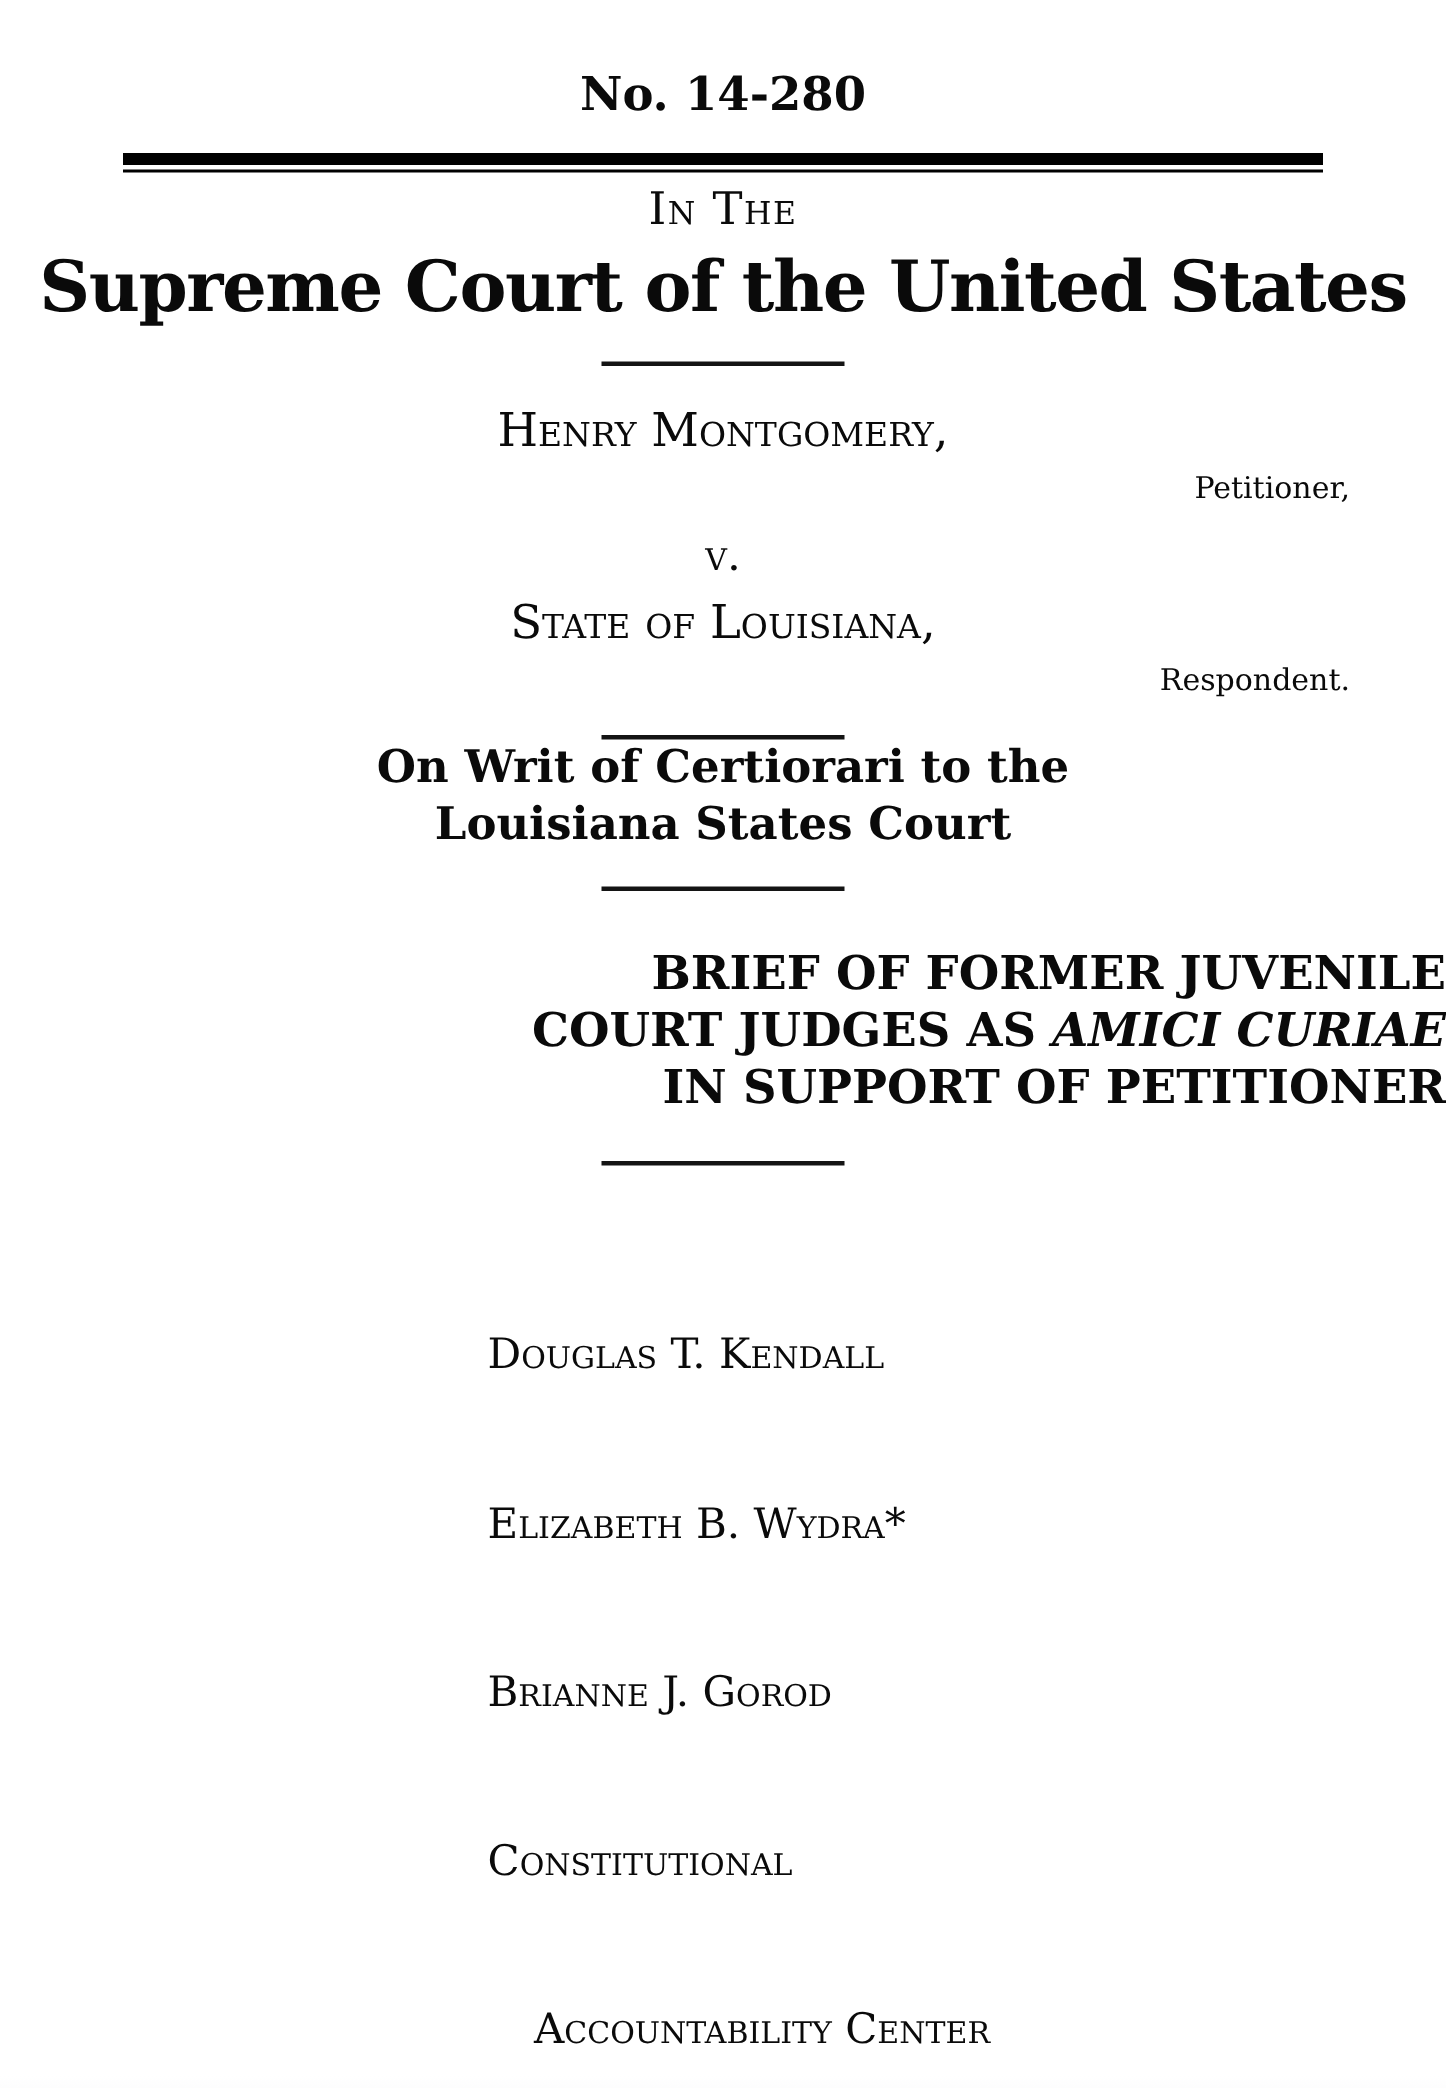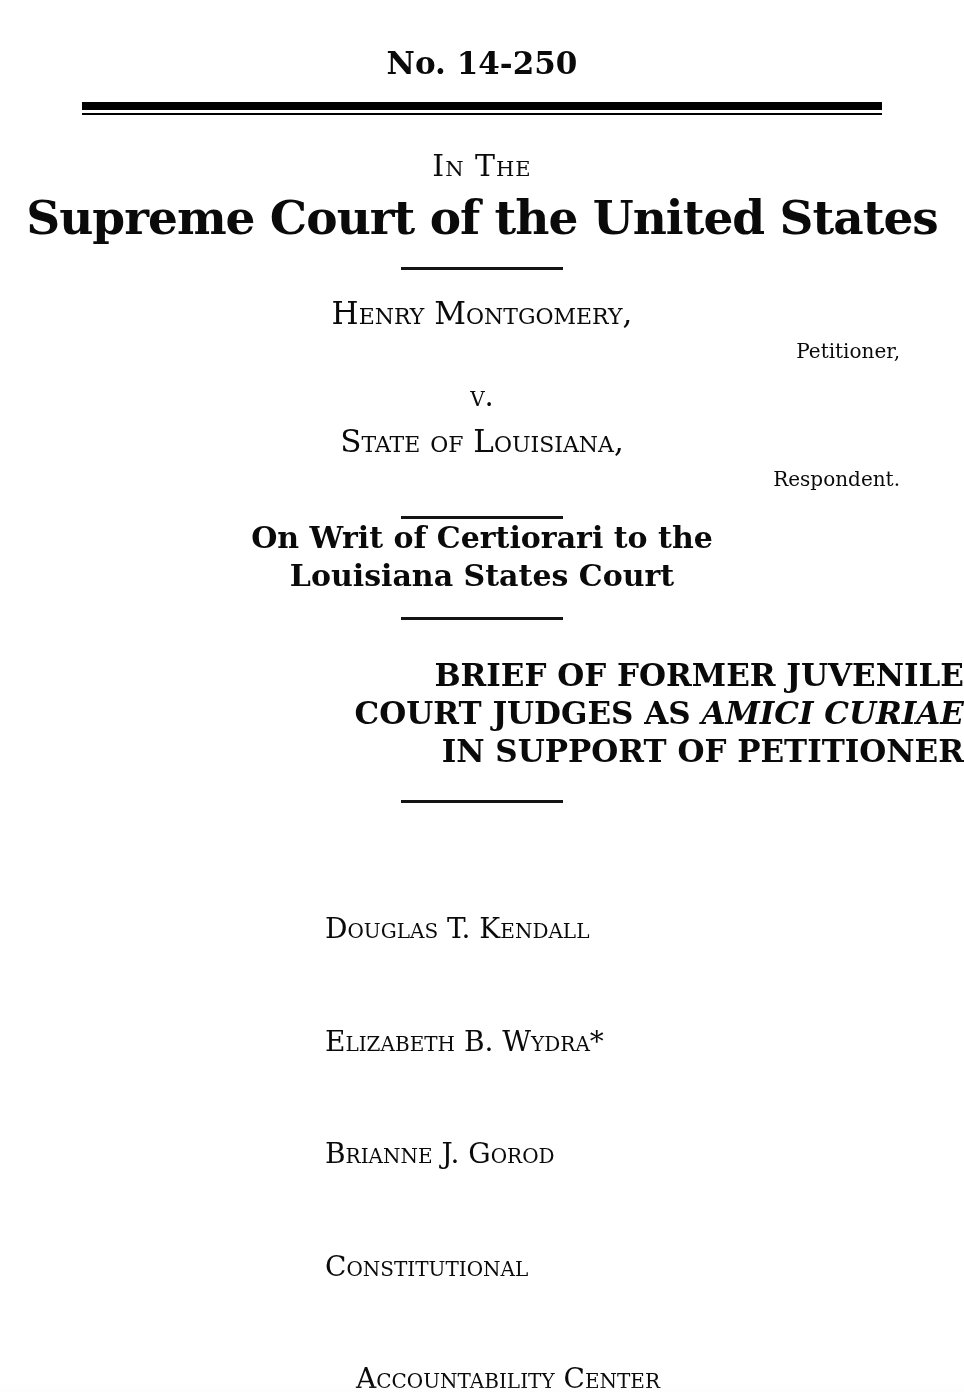--- a/index.html
+++ b/index.html
@@ -37,21 +37,21 @@
 
   
   .case-number {
     margin-top: 44px;
     text-align: center;
     font-size: 31px;
     font-weight: bold;
     line-height: 38px;
   }
   .in-the {
-    margin-top: 34px;
+    margin-top: 8px;
     text-align: center;
     font-variant: small-caps;
     font-size: 30px;
     line-height: 34px;
     letter-spacing: 1px;
   }
   .court-name {
     margin-top: 4px;
     text-align: center;
     font-size: 47px;
@@ -120,21 +120,21 @@
     height: 52px;
     background: linear-gradient(to bottom, rgba(244,244,246,0) 0%, #f3f3f5 85%);
     pointer-events: none;
   }
 </style>
 </head>
 <body>
 
 <div class="page">
 
-  <div class="case-number">No. 14-250</div>
+  <div class="case-number">No. 14-280</div>
 
   <div class="rule rule-top">
     <div class="thick"></div>
     <div class="gap"></div>
     <div class="thin"></div>
   </div>
 
   <div class="in-the">In The</div>
 
   <div class="court-name">Supreme Court of the United States</div>

